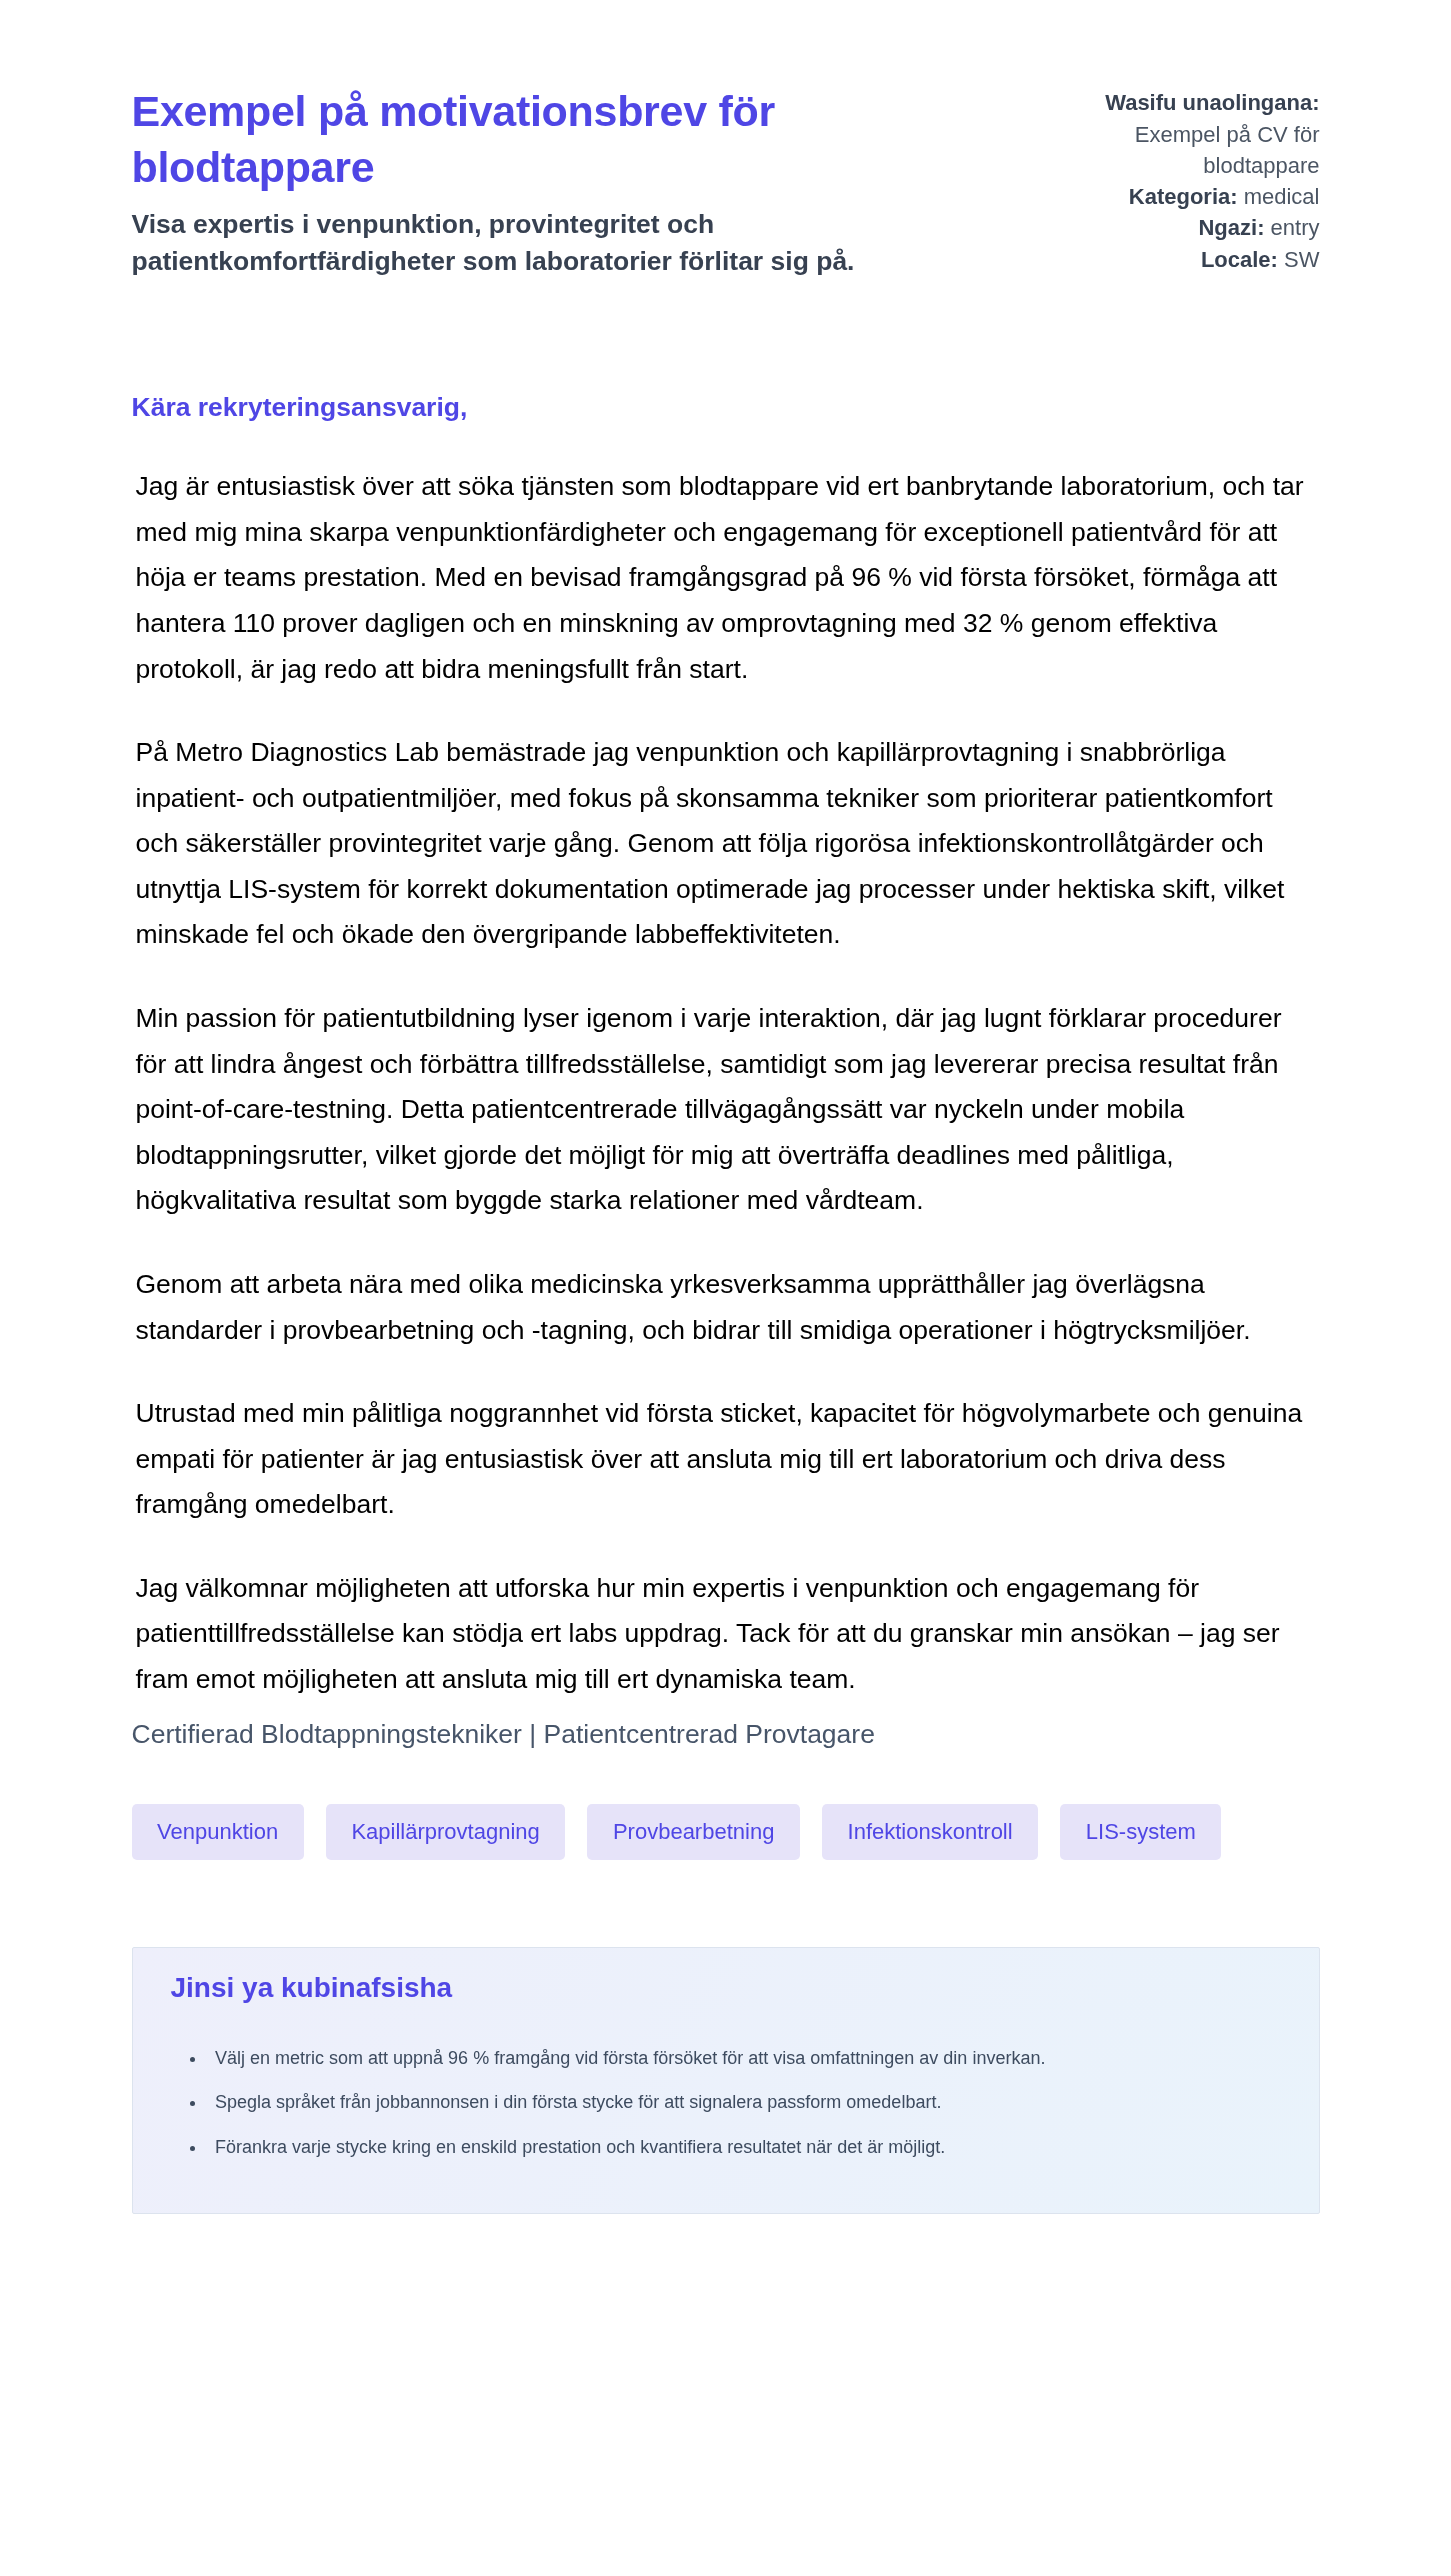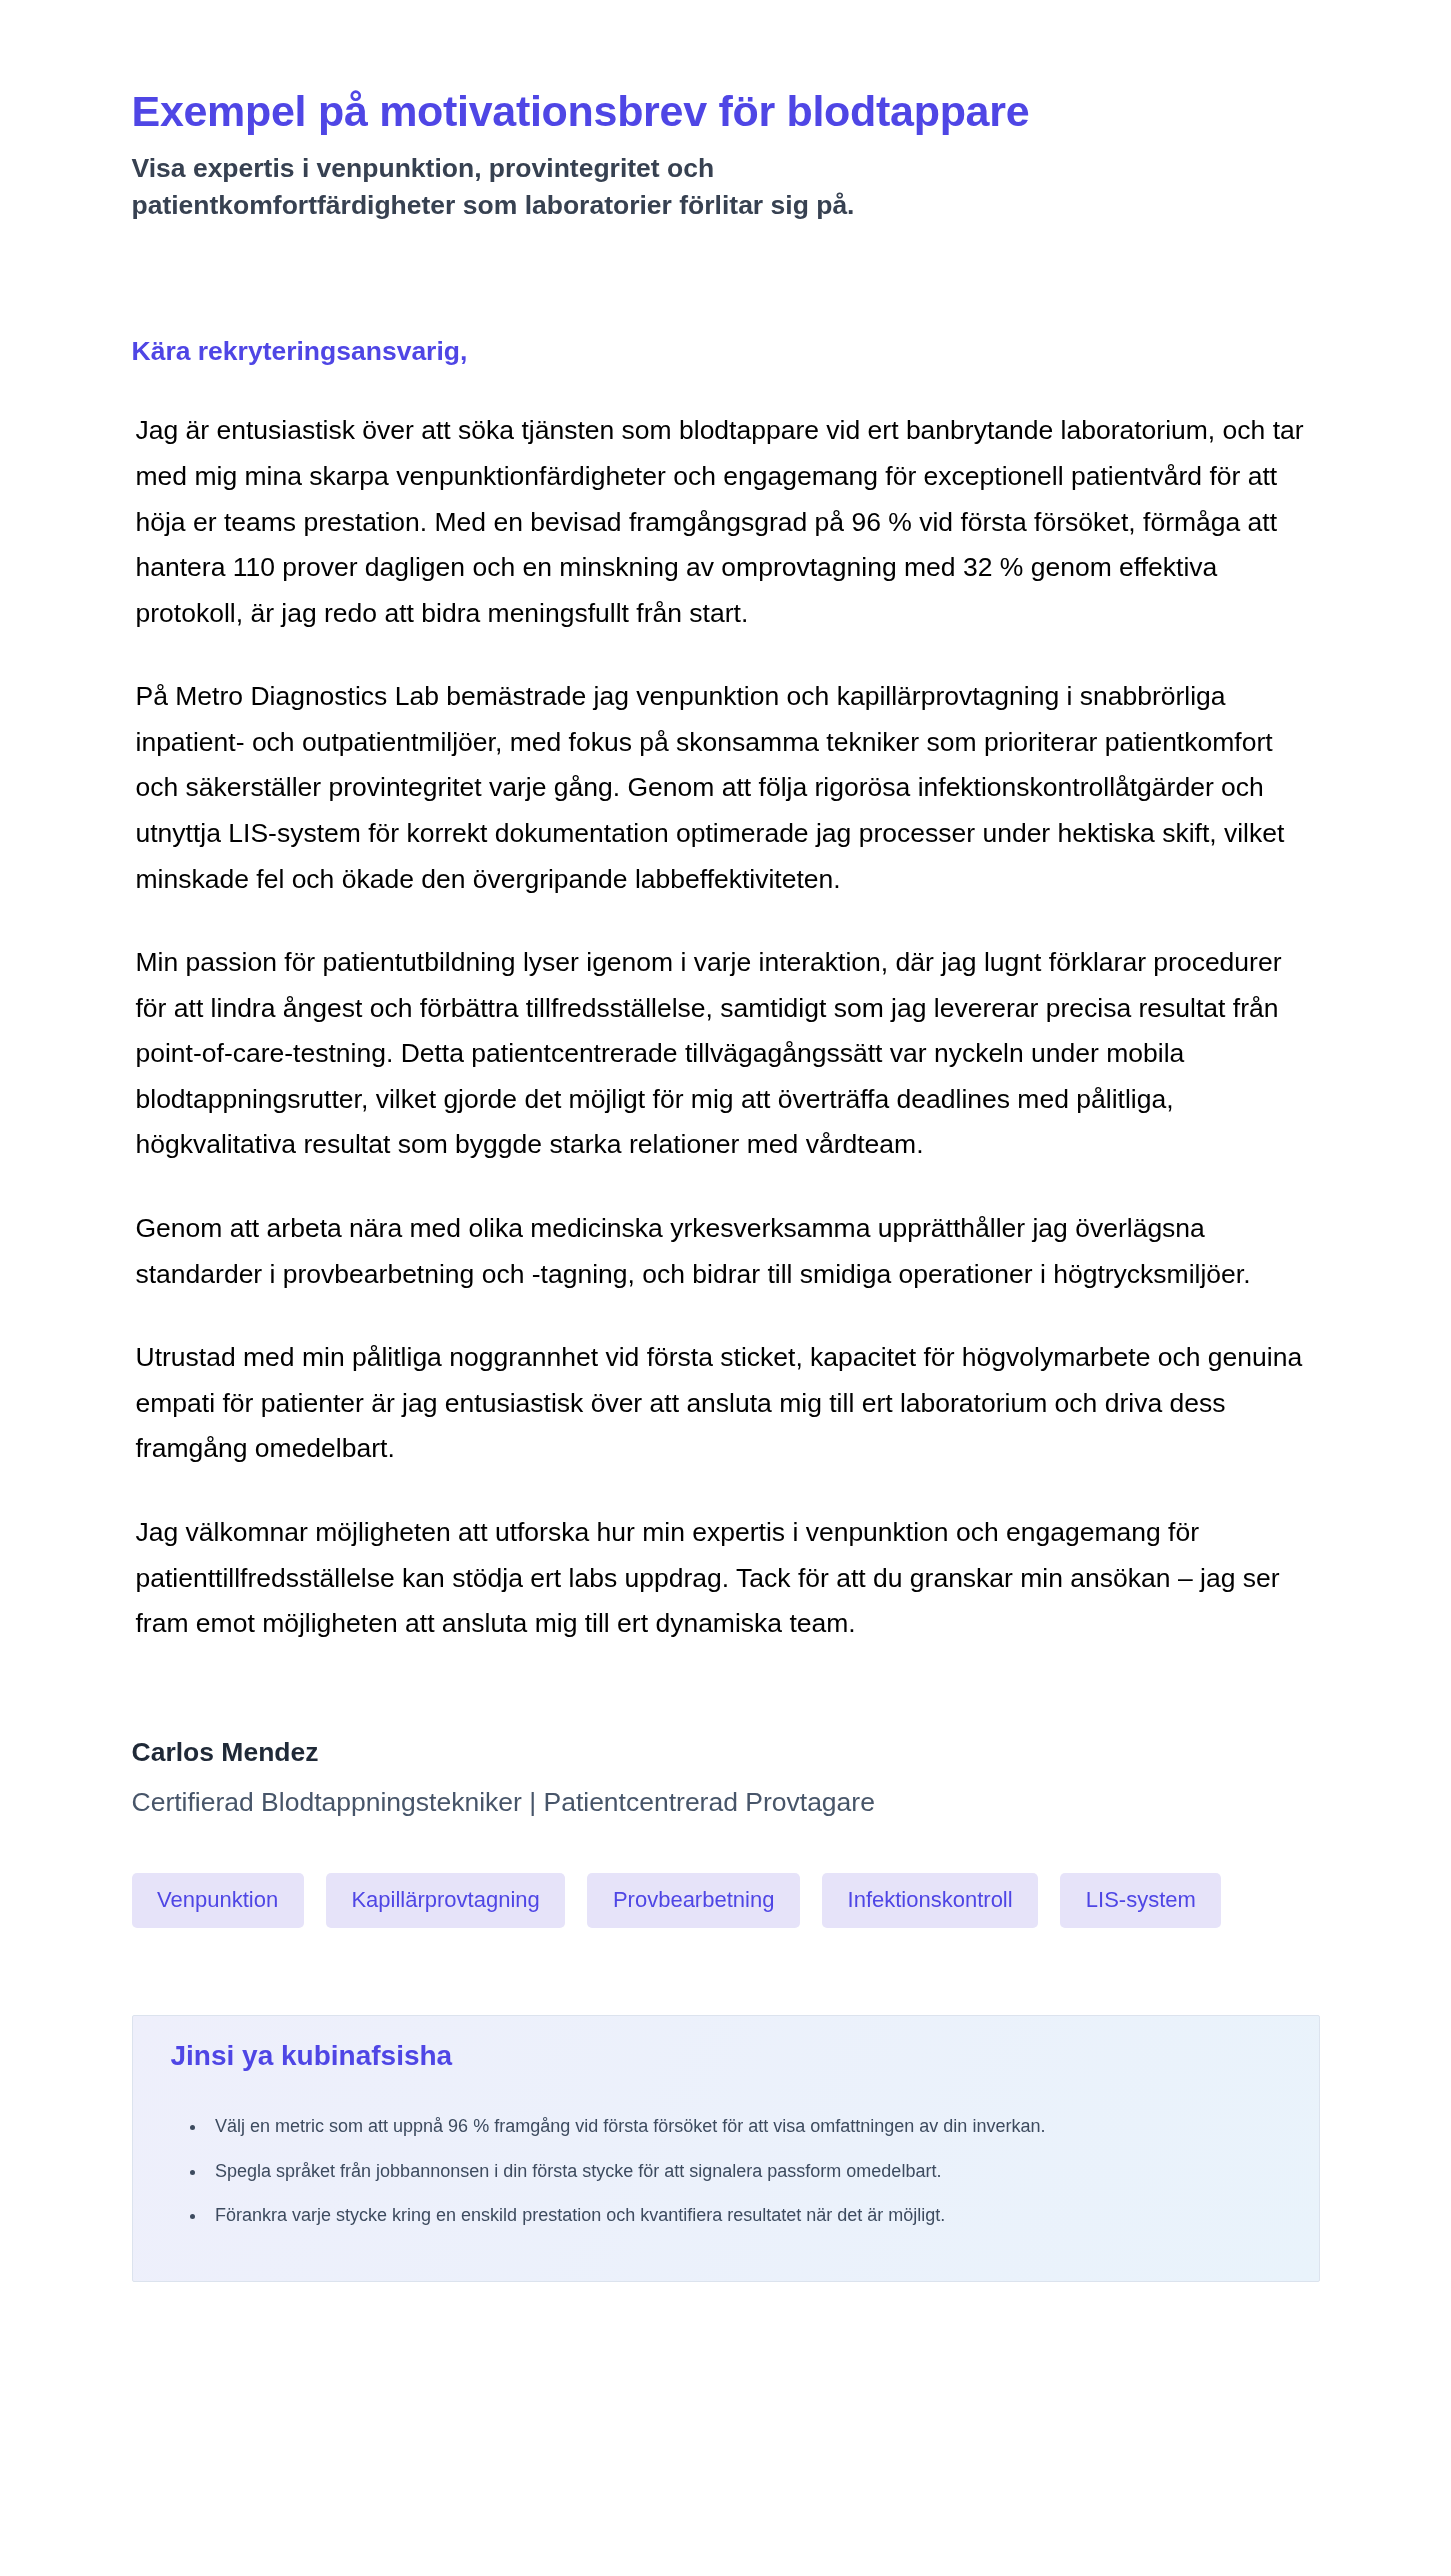--- a/index.html
+++ b/index.html
@@ -63,35 +63,40 @@
 </head>
 <body>
 
 <div class="page">
 
   <div class="header">
     <div class="header-left">
       <h1 class="title">Exempel på motivationsbrev för blodtappare</h1>
       <p class="subtitle">Visa expertis i venpunktion, provintegritet och patientkomfortfärdigheter som laboratorier förlitar sig på.</p>
     </div>
+    <div class="meta">
+      <div class="meta-row"><span class="meta-label">Wasifu unaolingana:</span> <span>Exempel på CV för blodtappare</span></div>
+      <div class="meta-row"><span class="meta-label">Kategoria:</span> <span>medical</span></div>
+      <div class="meta-row"><span class="meta-label">Ngazi:</span> <span>entry</span></div>
+      <div class="meta-row"><span class="meta-label">Locale:</span> <span>SW</span></div>
+    </div>
   </div>
 
   <div class="letter">
     <p class="greeting">Kära rekryteringsansvarig,</p>
 
     <div>
         <p class="para">Jag är entusiastisk över att söka tjänsten som blodtappare vid ert banbrytande laboratorium, och tar med mig mina skarpa venpunktionfärdigheter och engagemang för exceptionell patientvård för att höja er teams prestation. Med en bevisad framgångsgrad på 96 % vid första försöket, förmåga att hantera 110 prover dagligen och en minskning av omprovtagning med 32 % genom effektiva protokoll, är jag redo att bidra meningsfullt från start.</p>
         <p class="para">På Metro Diagnostics Lab bemästrade jag venpunktion och kapillärprovtagning i snabbrörliga inpatient- och outpatientmiljöer, med fokus på skonsamma tekniker som prioriterar patientkomfort och säkerställer provintegritet varje gång. Genom att följa rigorösa infektionskontrollåtgärder och utnyttja LIS-system för korrekt dokumentation optimerade jag processer under hektiska skift, vilket minskade fel och ökade den övergripande labbeffektiviteten.</p>
         <p class="para">Min passion för patientutbildning lyser igenom i varje interaktion, där jag lugnt förklarar procedurer för att lindra ångest och förbättra tillfredsställelse, samtidigt som jag levererar precisa resultat från point-of-care-testning. Detta patientcentrerade tillvägagångssätt var nyckeln under mobila blodtappningsrutter, vilket gjorde det möjligt för mig att överträffa deadlines med pålitliga, högkvalitativa resultat som byggde starka relationer med vårdteam.</p>
         <p class="para">Genom att arbeta nära med olika medicinska yrkesverksamma upprätthåller jag överlägsna standarder i provbearbetning och -tagning, och bidrar till smidiga operationer i högtrycksmiljöer.</p>
         <p class="para">Utrustad med min pålitliga noggrannhet vid första sticket, kapacitet för högvolymarbete och genuina empati för patienter är jag entusiastisk över att ansluta mig till ert laboratorium och driva dess framgång omedelbart.</p>
         <p class="para">Jag välkomnar möjligheten att utforska hur min expertis i venpunktion och engagemang för patienttillfredsställelse kan stödja ert labs uppdrag. Tack för att du granskar min ansökan – jag ser fram emot möjligheten att ansluta mig till ert dynamiska team.</p>
       </div>
 
-    <p class="sig-name">Carlos Mendez</p>
     <p class="sig-title">Certifierad Blodtappningstekniker | Patientcentrerad Provtagare</p>
   </div>
 
   <div class="tags">
       <span class="tag">Venpunktion</span>
       <span class="tag">Kapillärprovtagning</span>
       <span class="tag">Provbearbetning</span>
       <span class="tag">Infektionskontroll</span>
       <span class="tag">LIS-system</span>
     </div>

